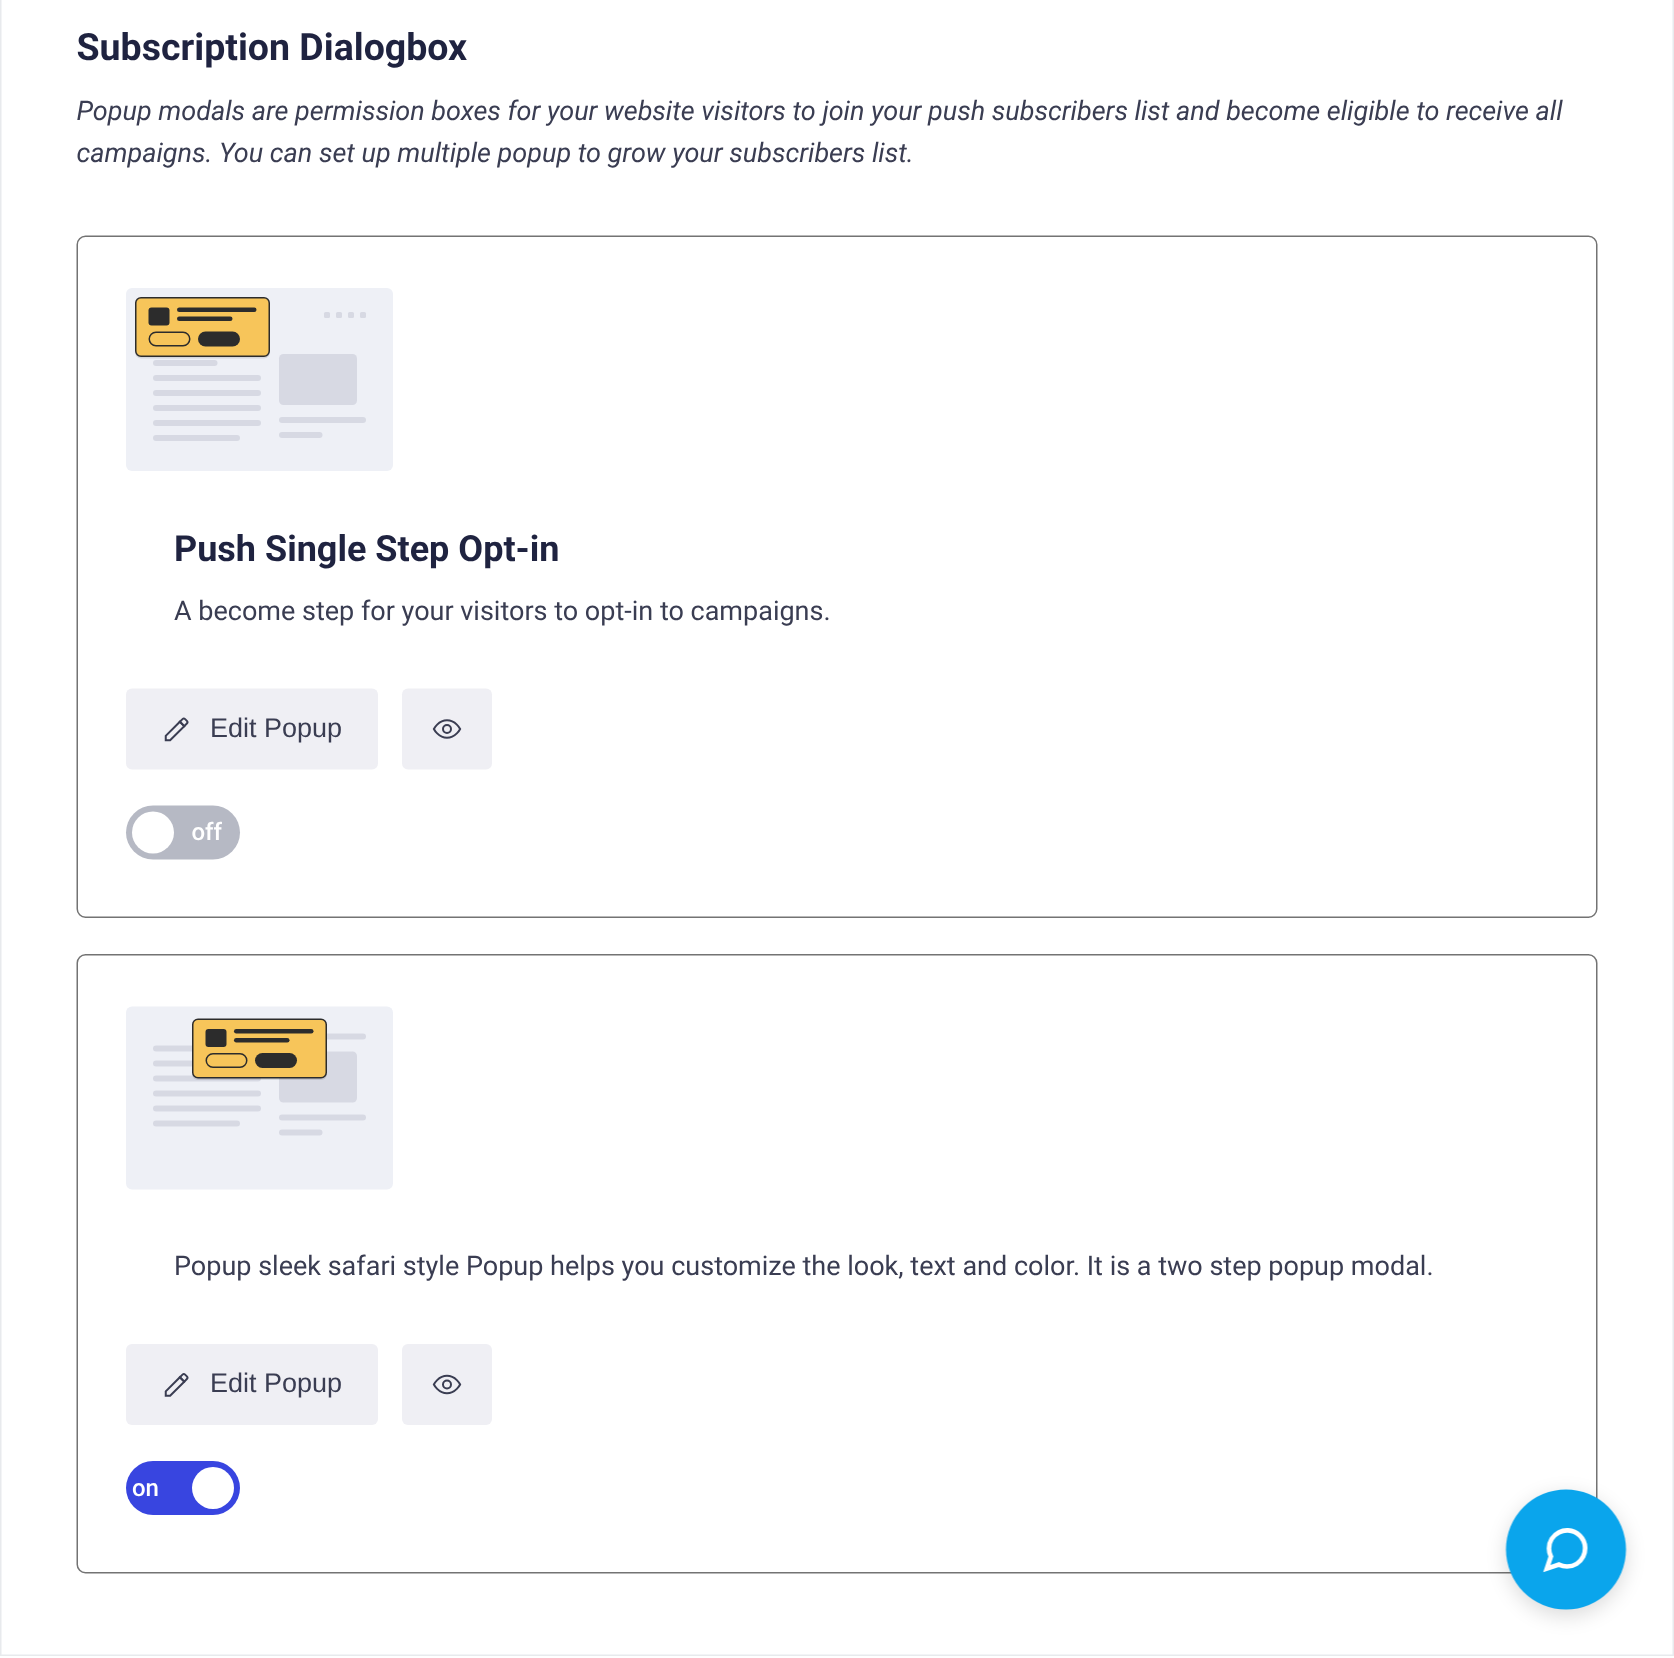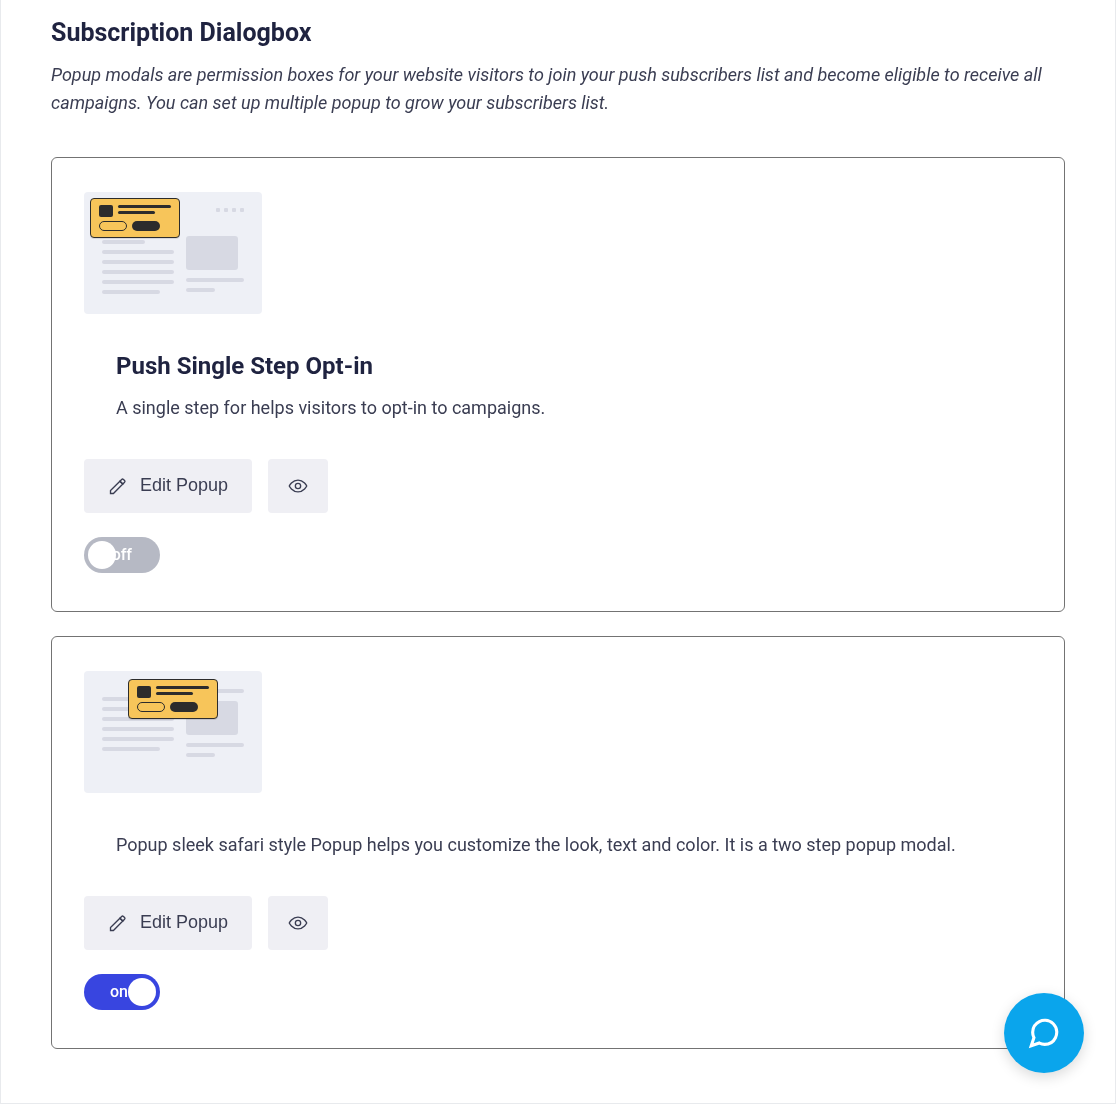--- a/index.html
+++ b/index.html
@@ -153,22 +153,22 @@
     .toggle-knob {
       width: 28px; height:28px; background:#fff; border-radius:50%;
       position:absolute; top:4px;
     }
     .toggle.off .toggle-knob { left:4px; }
     .toggle.on  .toggle-knob { right:4px; }
     .toggle-label {
       color:#fff; font-size:16px; font-weight:500;
       position:absolute;
     }
-    .toggle.off .toggle-label { right:28px; }
-    .toggle.on  .toggle-label { left:26px; }
+    .toggle.off .toggle-label { right:12px; }
+    .toggle.on  .toggle-label { left:4px; }
 
     .fab {
       position: fixed;
       right: 32px;
       bottom: 32px;
       width: 80px; height:80px;
       border-radius:50%;
       background:#0aa5ec;
       display:flex; align-items:center; justify-content:center;
       box-shadow: 0 4px 14px rgba(0,0,0,0.15);
@@ -218,21 +218,21 @@
           </div>
           <div class="badge-row2">
             <div class="badge-pill-outline"></div>
             <div class="badge-pill-solid"></div>
           </div>
         </div>
       </div>
 
       <div class="card-inner">
         <h2 class="card-title">Push Single Step Opt-in</h2>
-        <p class="card-desc">A single step for helps visitors to opt-in to campaigns.</p>
+        <p class="card-desc">A become step for your visitors to opt-in to campaigns.</p>
       </div>
 
       <div class="actions-row">
         <button class="btn">
           <svg class="icon-svg" viewBox="0 0 24 24">
               <path d="M3 17.5V21h3.5L17.8 9.7l-3.5-3.5L3 17.5z"></path>
               <path d="M14.3 6.2l3.5 3.5 2.1-2.1a1.5 1.5 0 0 0 0-2.1l-1.4-1.4a1.5 1.5 0 0 0-2.1 0l-2.1 2.1z"></path>
             </svg>
           <span>Edit Popup</span>
         </button>

